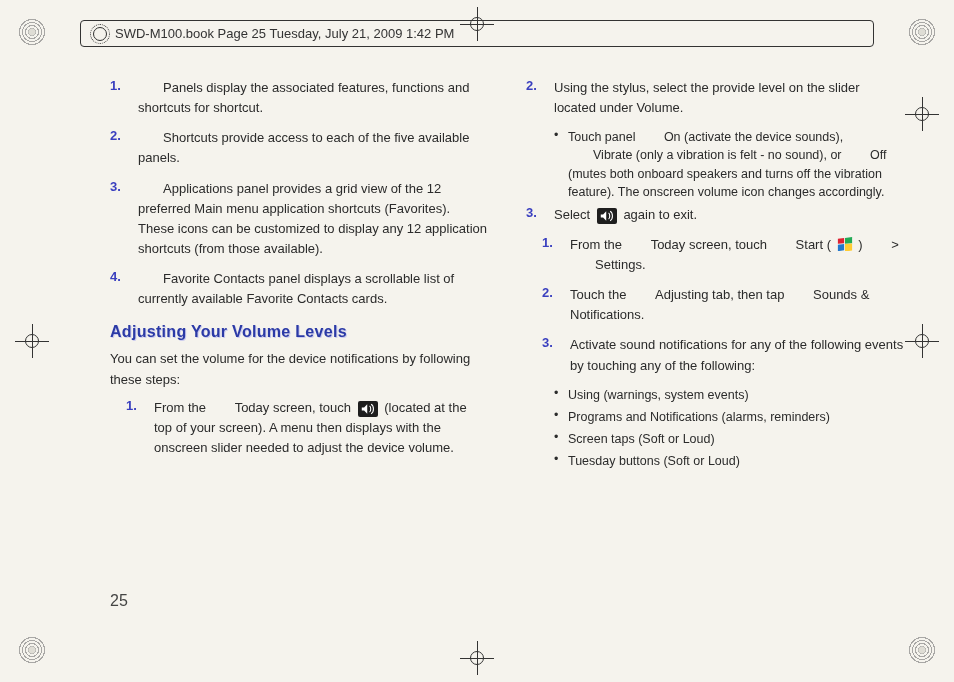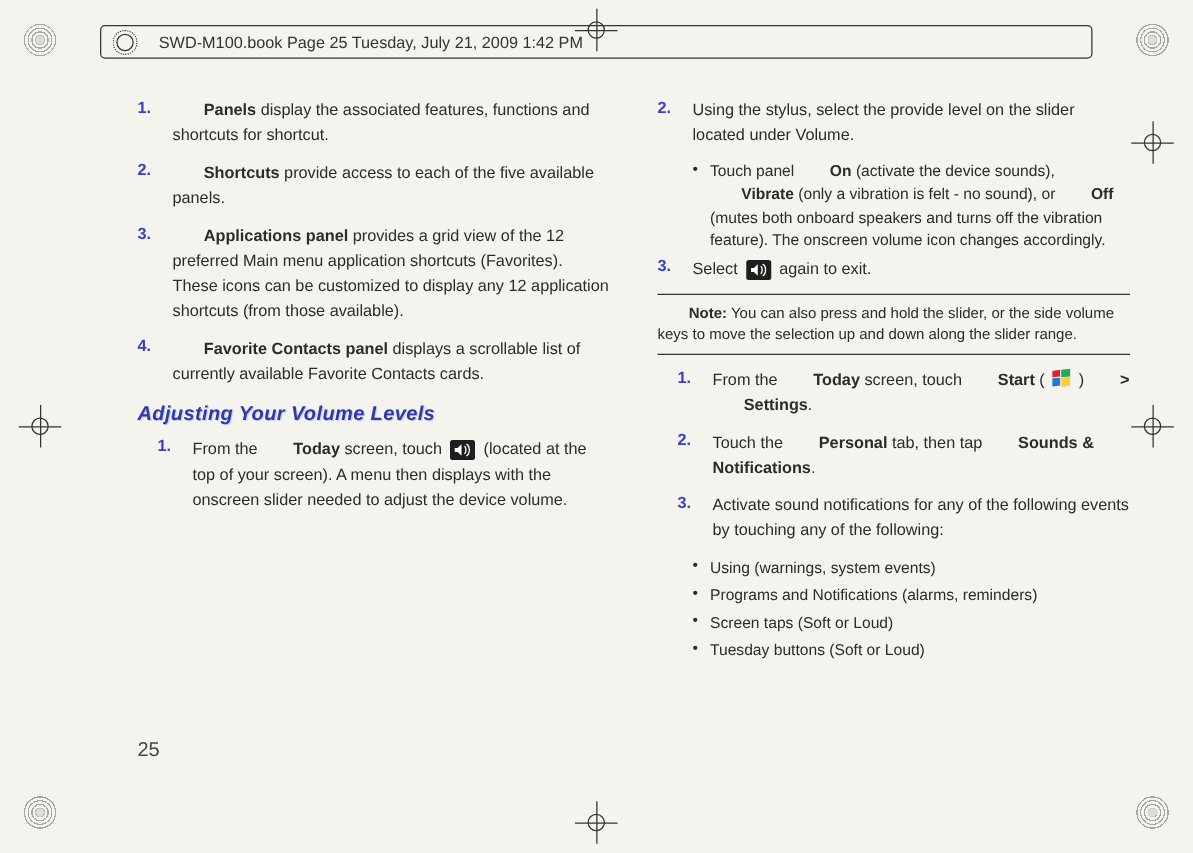--- a/index.html
+++ b/index.html
@@ -34,41 +34,39 @@
       position: absolute;
       top: 20px; left: 80px; right: 80px;
       border: 1px solid #333;
       border-radius: 4px;
       padding: 5px 12px;
       font-size: 13px;
       display: flex;
       align-items: center;
       color: #333;
       background: transparent;
-      gap: 12px;
     }
     .sun-icon { width:14px;height:14px;border:1px solid #333;border-radius:50%;margin-right:8px;position:relative; }
     .sun-icon::before{content:"";position:absolute;inset:-4px;border:1px dotted #333;border-radius:50%;}
 
     .page {
       position: absolute;
       top: 78px; left: 110px; right: 50px; bottom: 70px;
       display: flex;
       gap: 38px;
     }
     .col { flex: 1 1 0; }
     .ol-num { display:flex; margin-bottom: 10px; }
     .ol-num .n { width: 28px; color: #3a3fbf; font-weight: 700; flex: 0 0 auto; font-size: 13px;}
     .ol-num .t { flex: 1; line-height: 1.55; }
-    .b { font-weight: 700; padding-left: 25px; }
+    .b { font-weight: 400; padding-left: 25px; }
     .section-head {
       font-family: Arial, sans-serif;
       font-size: 16px;
       font-weight: 700;
-      font-style: italic;
       letter-spacing: .3px;
       color: #2b3aa6;
       text-shadow: 1px 1px 0 #ccccee;
       margin: 14px 0 8px 0;
     }
     .subhead { font-style: italic; font-weight: 700; color: #2b3aa6; margin: 10px 0 6px 0; font-size: 14px;}
     .para { line-height: 1.55; margin-bottom: 8px; }
     .inline-icon {
       display: inline-flex; width: 20px; height: 16px; background: #1e1e1e; color: #fff;
       align-items: center; justify-content: center; vertical-align: -3px;
@@ -141,20 +139,21 @@
     <div class="ol-num">
       <div class="n">3.</div>
       <div class="t"><span class="b">Applications panel</span><span> provides a grid view of the 12 preferred Main menu application shortcuts (Favorites). These icons can be customized to display any 12 application shortcuts (from those available).</span></div>
     </div>
     <div class="ol-num">
       <div class="n">4.</div>
       <div class="t"><span class="b">Favorite Contacts panel</span><span> displays a scrollable list of currently available Favorite Contacts cards.</span></div>
     </div>
 
     <div class="section-head">Adjusting Your Volume Levels</div>
+    <div class="para">You can set the volume for the device notifications by following these steps:</div>
     <div class="ol-num" style="margin-left:16px;">
       <div class="n">1.</div>
       <div class="t">
         <span>From the </span><span class="b">Today</span><span> screen, touch </span>
         <span class="inline-icon">
           <svg viewBox="0 0 18 14">
               <path fill="#fff" d="M1 5h3l4-4v12l-4-4H1z"></path>
               <path fill="none" stroke="#fff" stroke-width="1.4" d="M11 3c2 1 2 7 0 8M13 1c4 2 4 10 0 12"></path>
             </svg>
         </span>
@@ -181,44 +180,41 @@
         <span class="inline-icon">
           <svg viewBox="0 0 18 14">
               <path fill="#fff" d="M1 5h3l4-4v12l-4-4H1z"></path>
               <path fill="none" stroke="#fff" stroke-width="1.4" d="M11 3c2 1 2 7 0 8M13 1c4 2 4 10 0 12"></path>
             </svg>
         </span>
         <span> again to exit.</span>
       </div>
     </div>
 
-    <div class="note-row">
-      <span class="b">Note:</span><span> You can also press and hold the slider, or the side volume keys to move the selection up and down along the slider range.</span>
-    </div>
 
 
     <div class="ol-num" style="margin-left:16px;">
       <div class="n">1.</div>
       <div class="t">
         <span>From the </span><span class="b">Today</span><span> screen, touch </span><span class="b">Start</span><span> ( </span>
         <span class="flag-icon">
           <svg viewBox="0 0 18 16">
               <path fill="#d23" d="M1 2l7-1v6l-7 .6z"></path>
               <path fill="#2a5" d="M9 1l8-1v7l-8 .7z"></path>
               <path fill="#27c" d="M1 8.6l7-.6v7l-7 1z"></path>
               <path fill="#fc3" d="M9 8l8-.7v8l-8 1z"></path>
             </svg>
         </span>
         <span> ) </span><span class="b">&gt; </span><span class="b">Settings</span><span>.</span>
       </div>
     </div>
     <div class="ol-num" style="margin-left:16px;">
       <div class="n">2.</div>
       <div class="t">
-        <span>Touch the </span><span class="b">Personal</span><span> tab, then tap </span><span class="b">Sounds &amp; Notifications</span><span>.</span>
+        <span>Touch the </span><span class="b">Adjusting</span><span> tab, then tap </span><span class="b">Sounds &amp; Notifications</span><span>.</span>
       </div>
     </div>
     <div class="ol-num" style="margin-left:16px;">
       <div class="n">3.</div>
       <div class="t">Activate sound notifications for any of the following events by touching any of the following:</div>
     </div>
 
     <div class="sub-bullet" style="margin-left:28px;">
         <div class="dot">•</div>
         <div class="t">Using (warnings, system events)</div>

